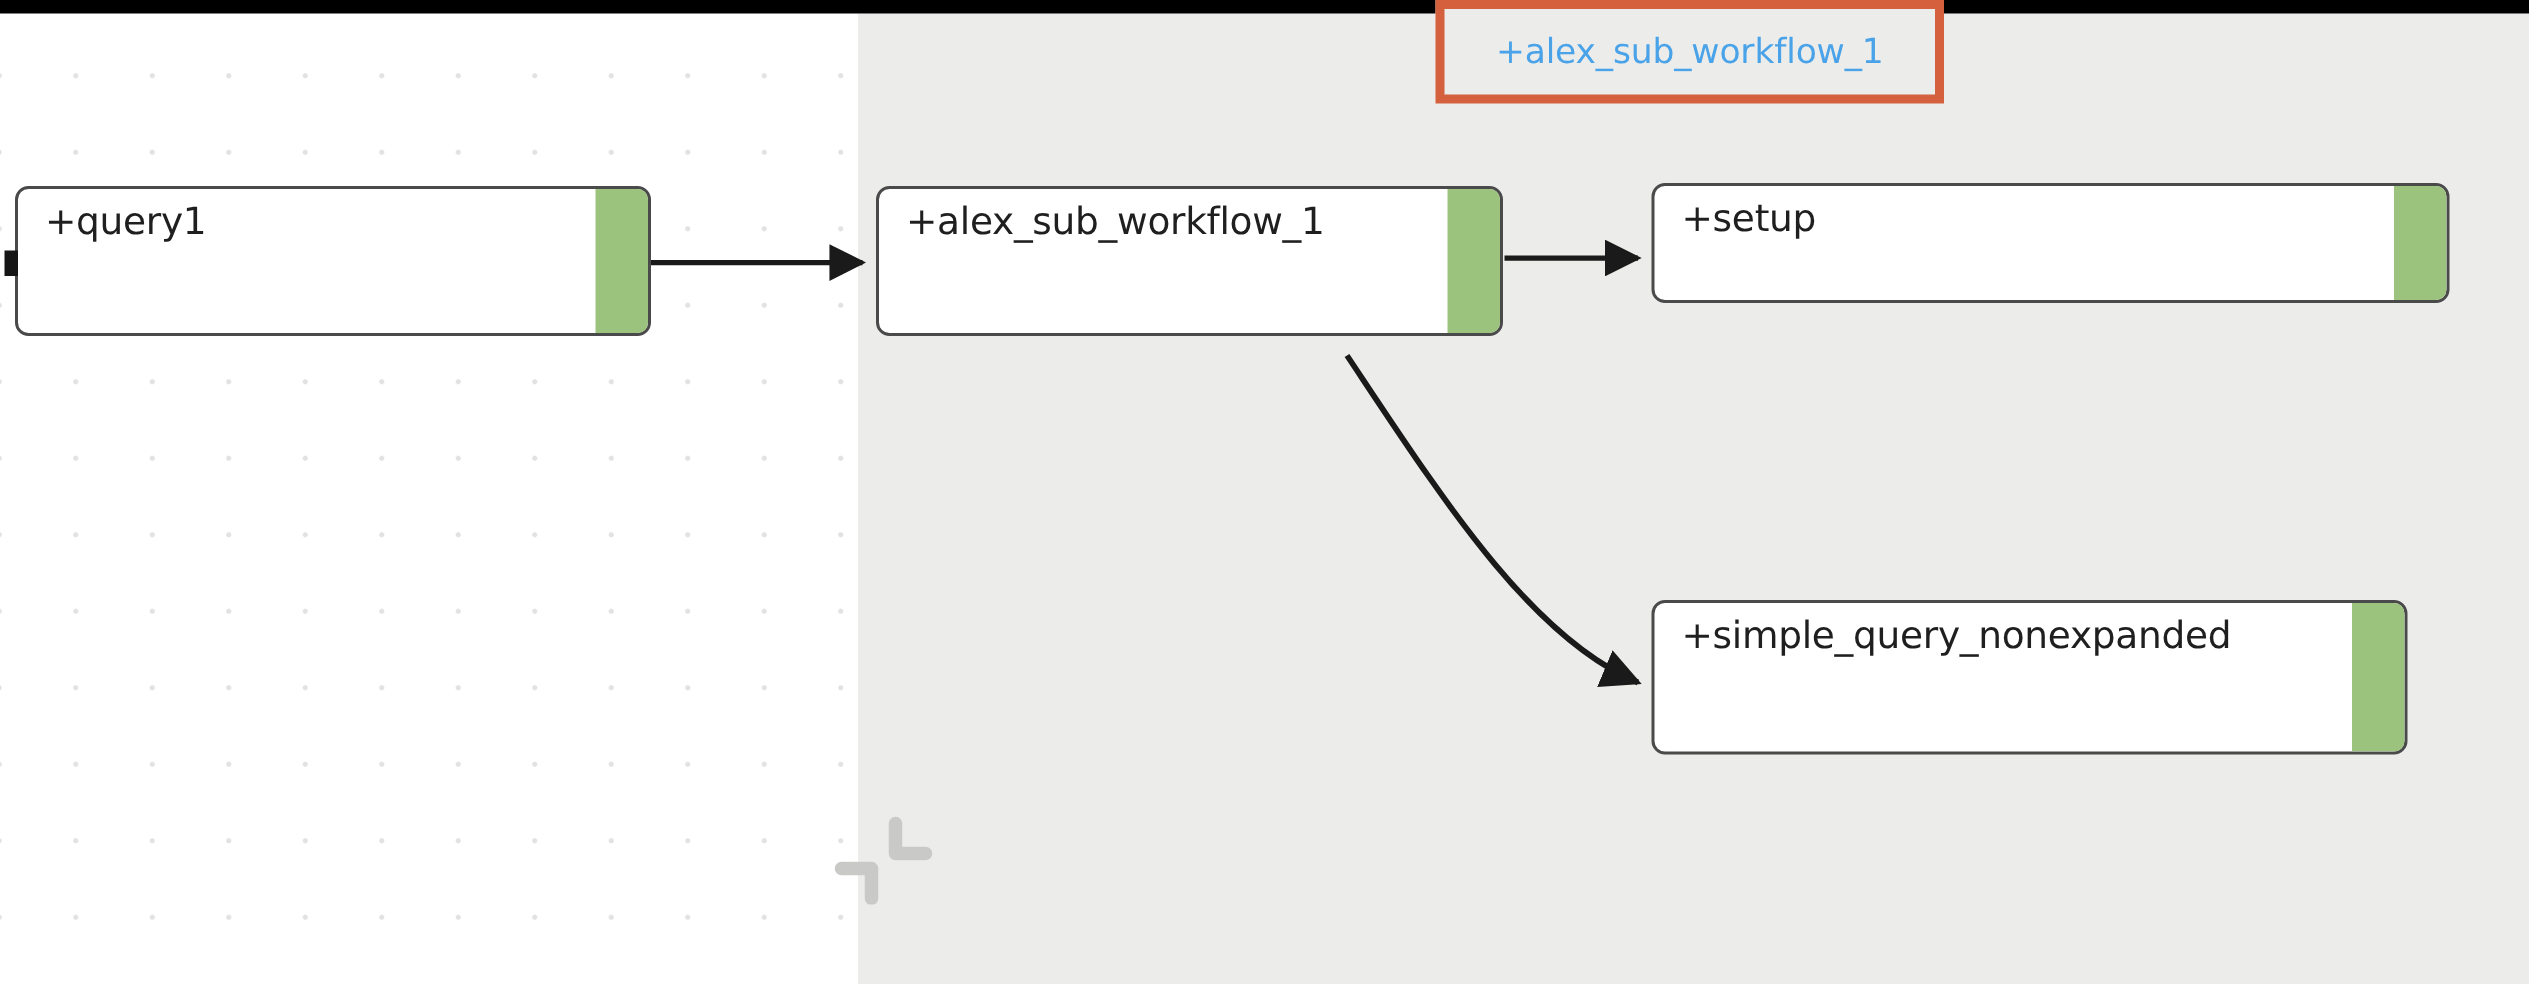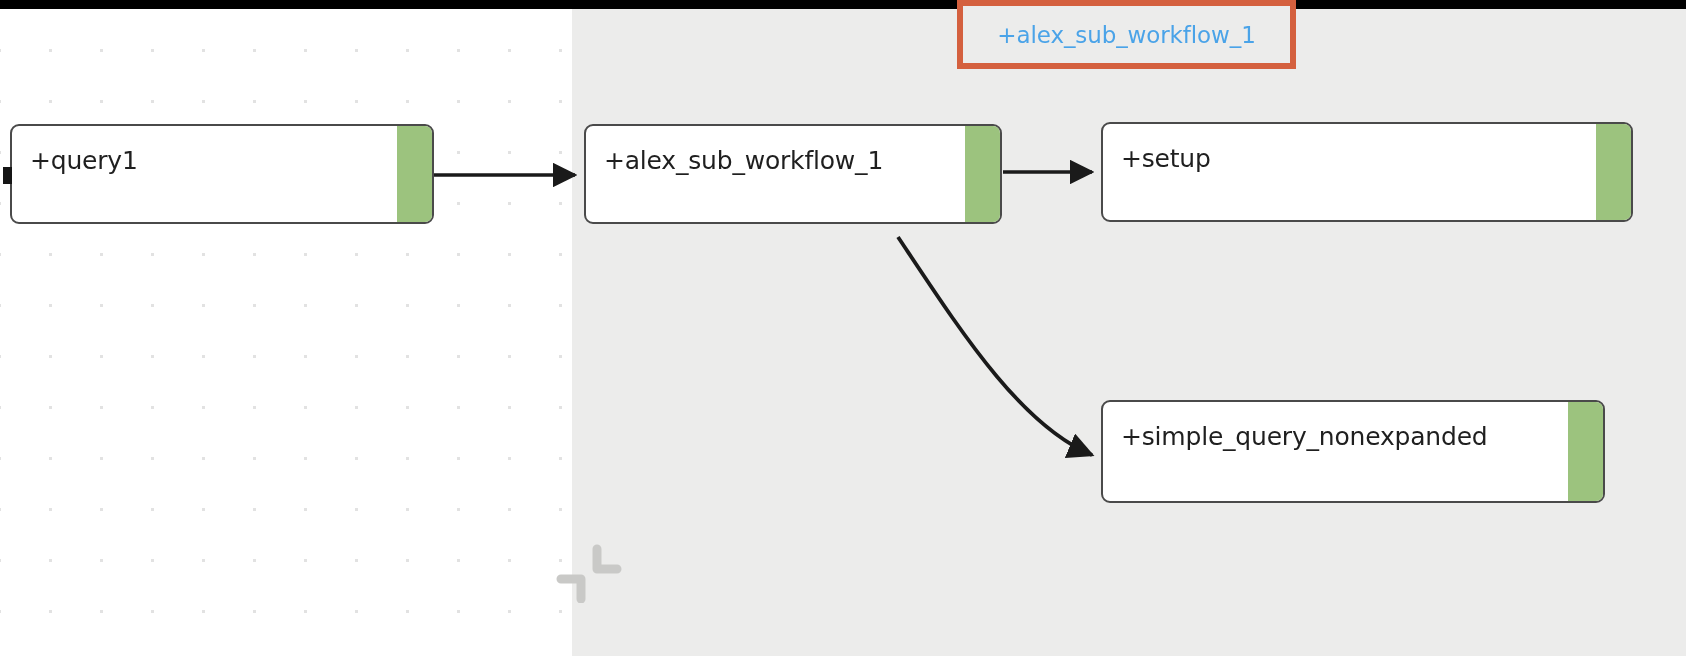--- a/index.html
+++ b/index.html
@@ -54,35 +54,35 @@
     overflow: hidden;
     display: flex;
     align-items: flex-start;
     z-index: 20;
   }
   .node-label {
     font-size: 25px;
     color: #1f1f1f;
     letter-spacing: -0.2px;
     white-space: nowrap;
-    padding: 21px 0 0 18px;
+    padding: 8px 0 0 18px;
     line-height: 1.1;
     flex: 1 1 auto;
   }
   .node-strip {
     position: absolute;
     top: 0; right: 0; bottom: 0;
     width: 35px;
     background: #9cc37e;
   }
 
   
   #node-query1      { left: 10px;   top: 124px; width: 424px; height: 100px; border-left-color:#4a4a4a; }
   #node-subwf       { left: 584px;  top: 124px; width: 418px; height: 100px; }
-  #node-setup       { left: 1101px; top: 122px; width: 532px; height: 100px; }
+  #node-setup       { left: 1101px; top: 122px; width: 532px; height: 80px; }
   #node-simple      { left: 1101px; top: 400px; width: 504px; height: 103px; }
 
   
   .in-nub {
     position: absolute;
     left: 3px; top: 167px;
     width: 9px; height: 17px;
     background: #151515;
     z-index: 25;
   }

